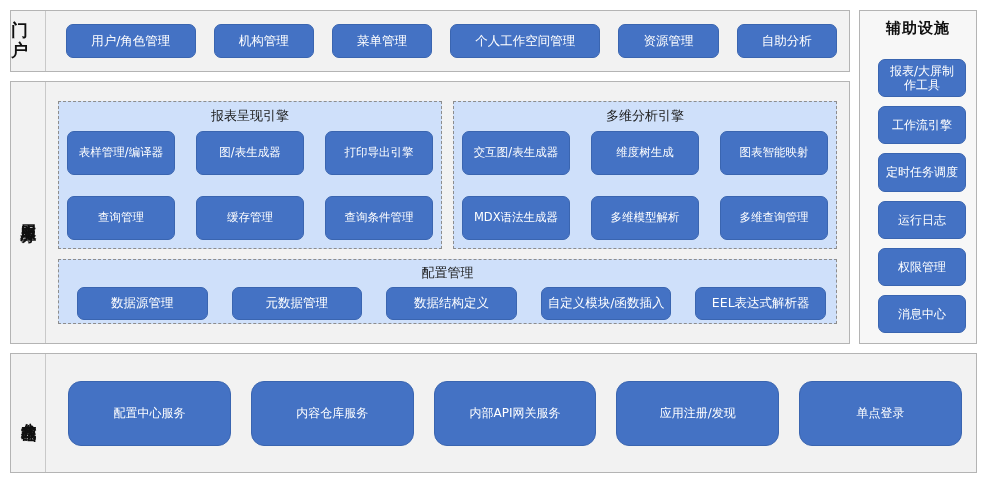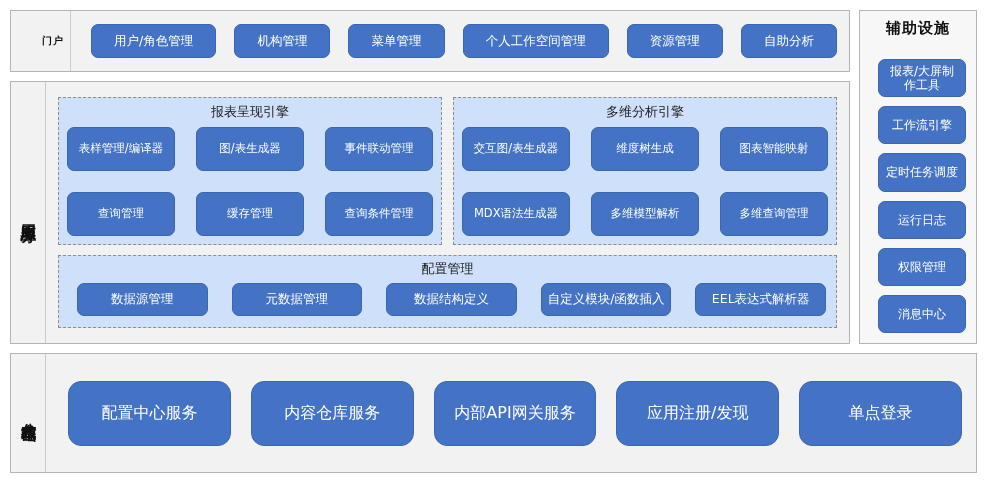--- a/index.html
+++ b/index.html
@@ -67,21 +67,21 @@
   }
   .frame-body {
     flex: 1 1 auto;
     min-width: 0;
     display: flex;
     align-items: center;
   }
 
   
   #portal-section { height: 62px; }
-  #portal-section .frame-title { font-size: 10px; margin-left: 25px; }
+  #portal-section .frame-title { font-size: 17px; }
   .portal-row {
     display: flex;
     flex-direction: row;
     align-items: center;
     justify-content: space-between;
     gap: 10px;
     width: 100%;
     padding: 0 12px;
     box-sizing: border-box;
   }
@@ -159,21 +159,21 @@
     text-align: center;
     font-size: 11.5px;
     line-height: 1.18;
     box-sizing: border-box;
     padding: 2px 3px;
     user-select: none;
   }
   
   .config-panel {
     width: 100%;
-    padding: 5px 10px 11px;
+    padding: 5px 10px 3px;
   }
   .config-row {
     display: flex;
     flex-direction: row;
     gap: 16px;
     width: 100%;
   }
   .config-row .btn {
     height: 33px;
     flex: 1 1 0;
@@ -221,21 +221,21 @@
     align-items: center;
     justify-content: space-between;
     gap: 12px;
     width: 100%;
     padding: 0 14px;
     box-sizing: border-box;
   }
   .dist-row .btn {
     height: 65px;
     flex: 1 1 0;
-    font-size: 16px;
+    font-size: 12px;
     border-radius: 13px;
   }
 </style>
 </head>
 <body>
 
 <div id="app">
 
   <div class="cols">
 
@@ -259,21 +259,21 @@
         <div class="frame-title">应用服务</div>
         <div class="frame-body appsvc-body">
 
           <div class="engines-row">
 
             <div class="panel engine-panel">
               <div class="panel-title">报表呈现引擎</div>
               <div class="tile-grid">
                 <div class="tile">表样管理/编译器</div>
                 <div class="tile">图/表生成器</div>
-                <div class="tile">事件联动管理</div>
+                <div class="tile">打印导出引擎</div>
                 <div class="tile">查询管理</div>
                 <div class="tile">缓存管理</div>
                 <div class="tile">查询条件管理</div>
               </div>
             </div>
 
 
             <div class="panel engine-panel">
               <div class="panel-title">多维分析引擎</div>
               <div class="tile-grid">

